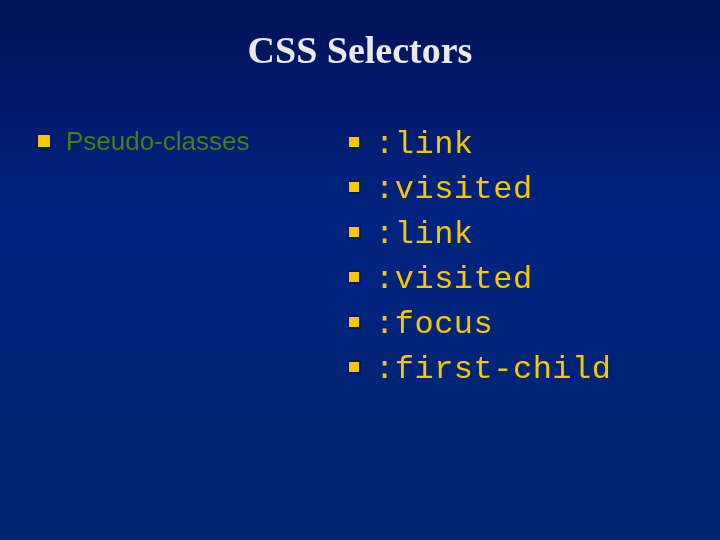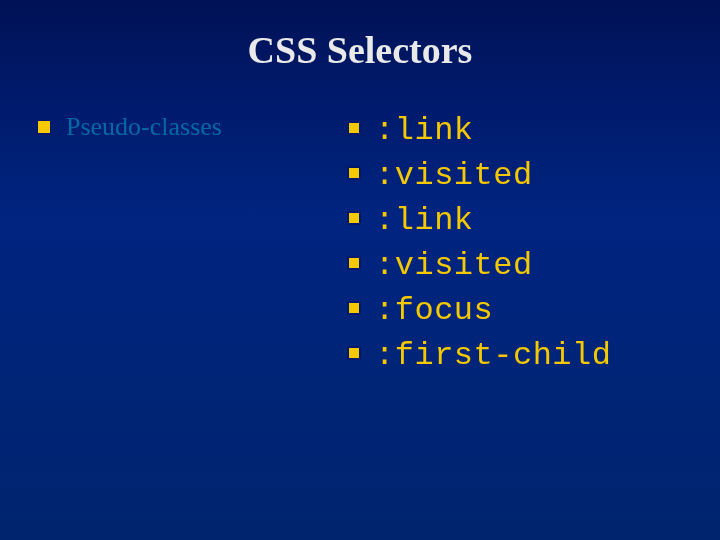--- a/index.html
+++ b/index.html
@@ -13,21 +13,21 @@
       width: 720px;
       height: 540px;
       padding: 28px 36px;
     }
     .title {
       text-align: center;
       font-size: 38px;
       font-weight: 700;
       color: #e9e9e9;
       font-family: Georgia, 'Times New Roman', serif;
-      margin-bottom: 40px;
+      margin-bottom: 54px;
     }
     .columns {
       display: flex;
       flex-direction: row;
       gap: 0;
     }
     .col-left {
       width: 48%;
     }
     .col-right {
@@ -42,22 +42,22 @@
       width: 16px;
       height: 16px;
       background: #f5c800;
       border: 2px solid #001a6b;
       flex-shrink: 0;
       margin-top: 7px;
       margin-right: 14px;
     }
     .bullet-text {
       font-size: 26px;
-      color: #0369a1;
-      font-family: Liberation Serif, serif;
+      color: #4d7c0f;
+      font-family: Liberation Sans, sans-serif;
     }
     .pseudo-list .bullet-row {
       margin-bottom: 8px;
     }
     .pseudo-list .bullet {
       width: 14px;
       height: 14px;
       margin-top: 9px;
       margin-right: 14px;
     }

